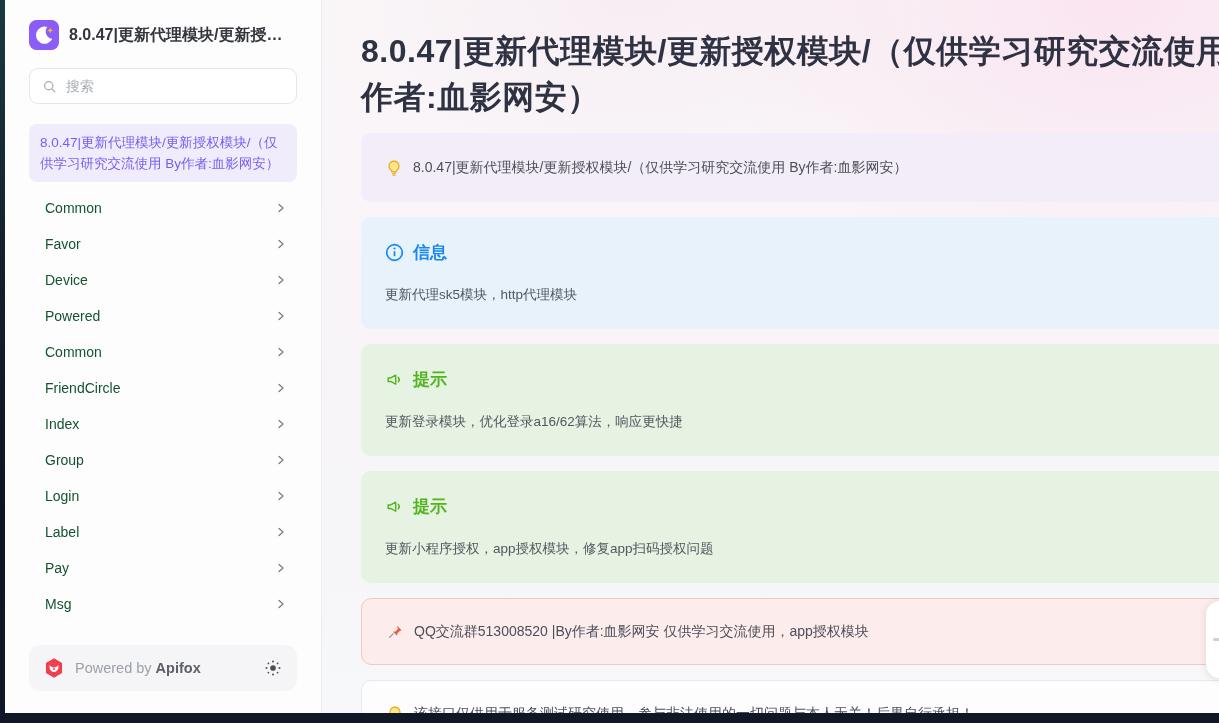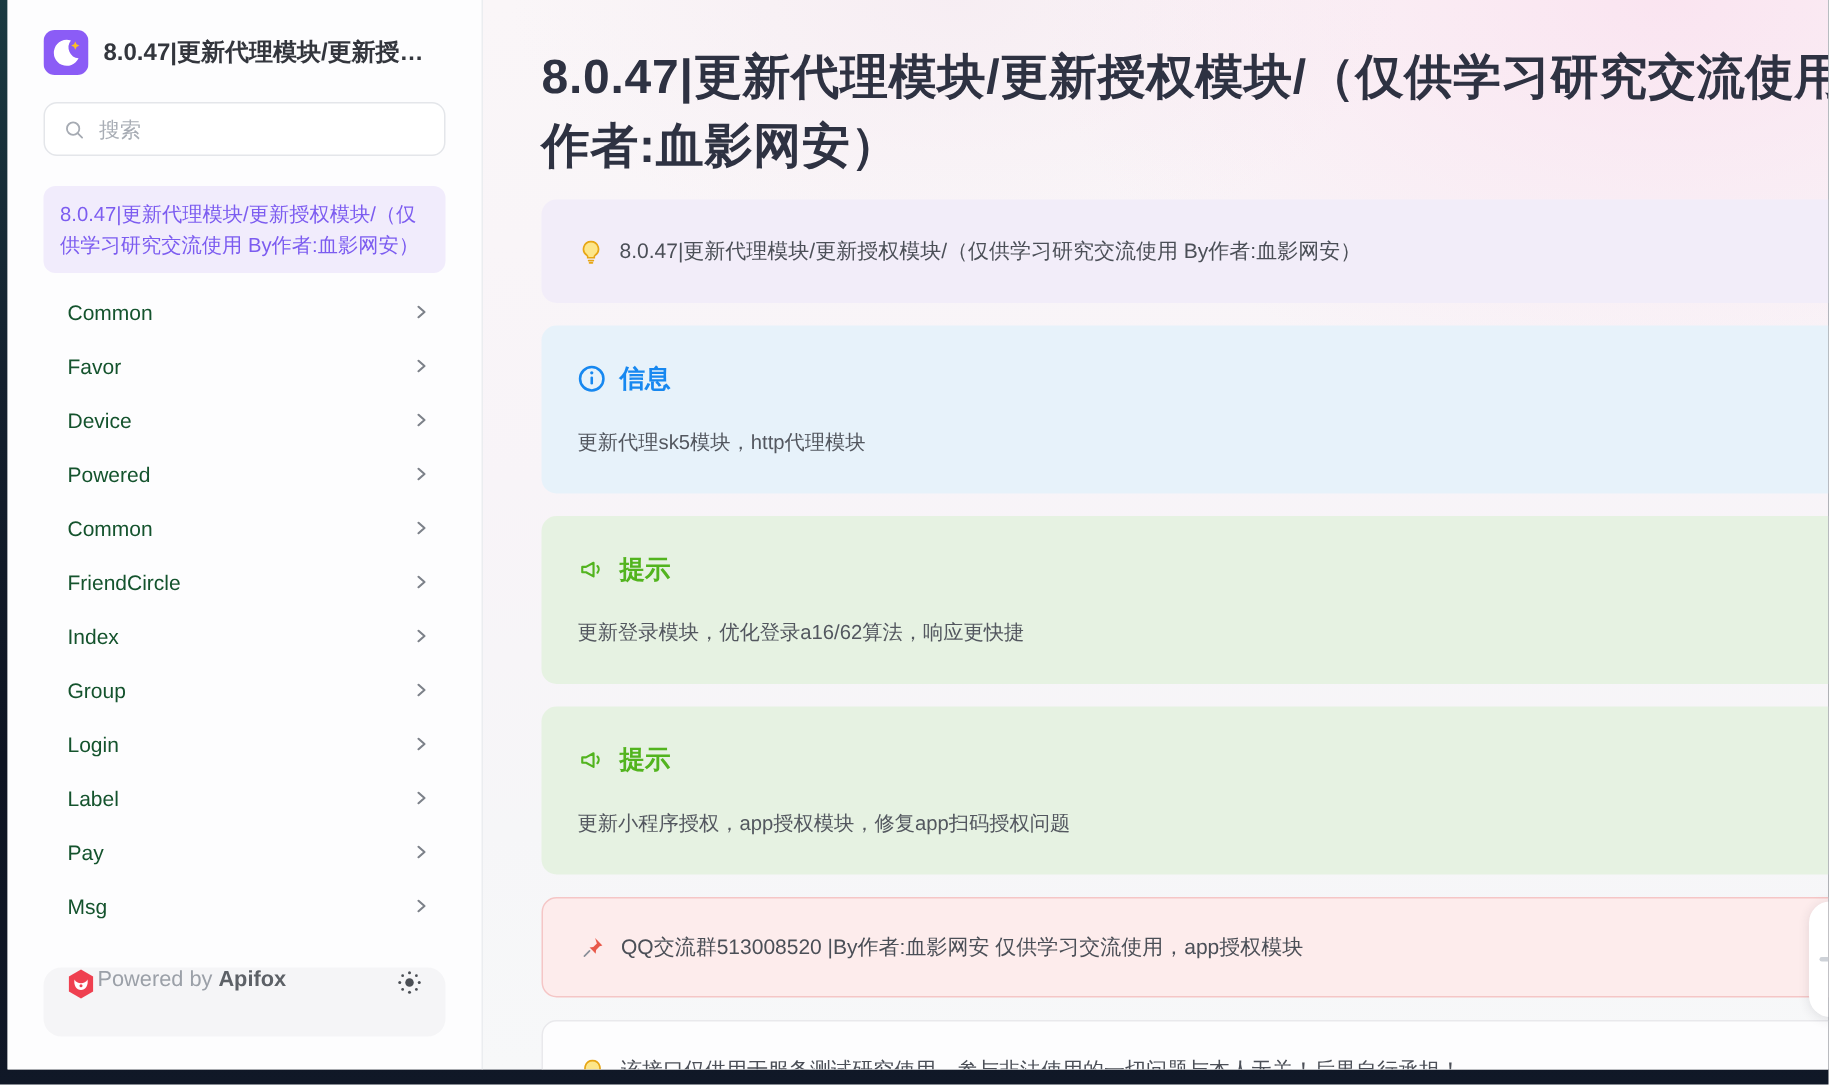--- a/index.html
+++ b/index.html
@@ -35,21 +35,21 @@
     margin:20px 24px 0;background:#f1ecfc;color:#7c5cf0;border-radius:8px;
     padding:8px 11px;font-size:13.5px;line-height:21px;cursor:pointer;
   }
   .menu{flex:1;padding:8px 24px 0;}
   .menu-item{
     height:36px;display:flex;align-items:center;justify-content:space-between;
     padding:0 10px 0 16px;font-size:14px;color:#14532d;cursor:pointer;border-radius:6px;
   }
   .side-footer{
     margin:0 24px 22px;height:46px;box-sizing:border-box;background:#f5f5f7;
-    border-radius:12px;display:flex;align-items:flex-start;padding:0 14px;cursor:pointer;
+    border-radius:12px;display:flex;align-items:center;gap:10px;padding:0 14px;cursor:pointer;
   }
   .powered{flex:1;font-size:14.5px;color:#9ba0a8;}
   .powered b{color:#5d6167;font-weight:600;}
   .theme-btn{display:flex;align-items:center;cursor:pointer;}
   
   .main{
     flex:1;position:relative;overflow:hidden;box-sizing:border-box;
     padding:24px 0 0 39px;
     background:
       radial-gradient(75% 62% at 88% 0%, rgba(250,214,234,.55), rgba(250,214,234,0) 62%),

